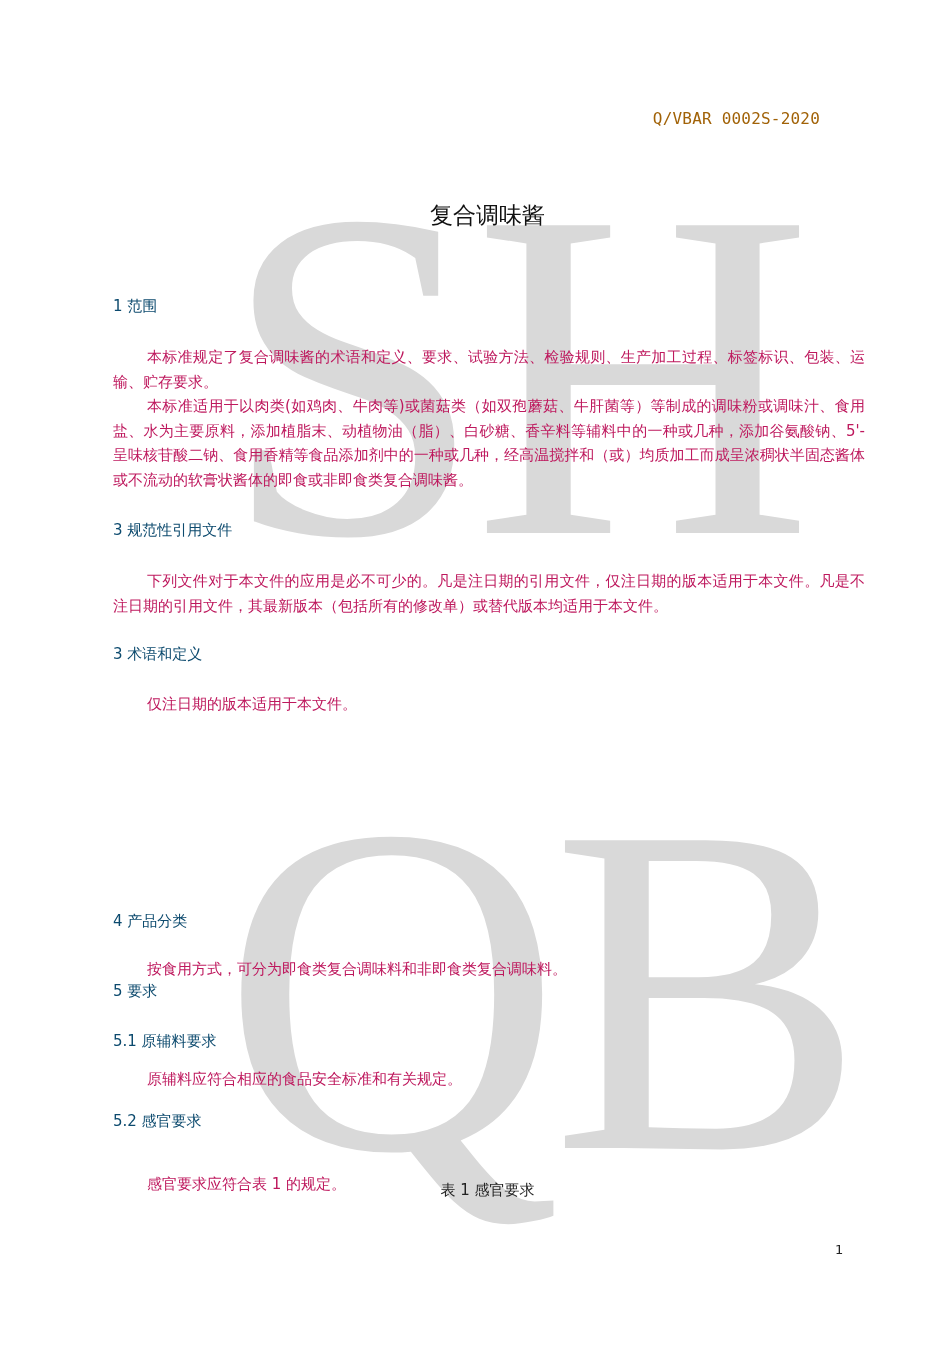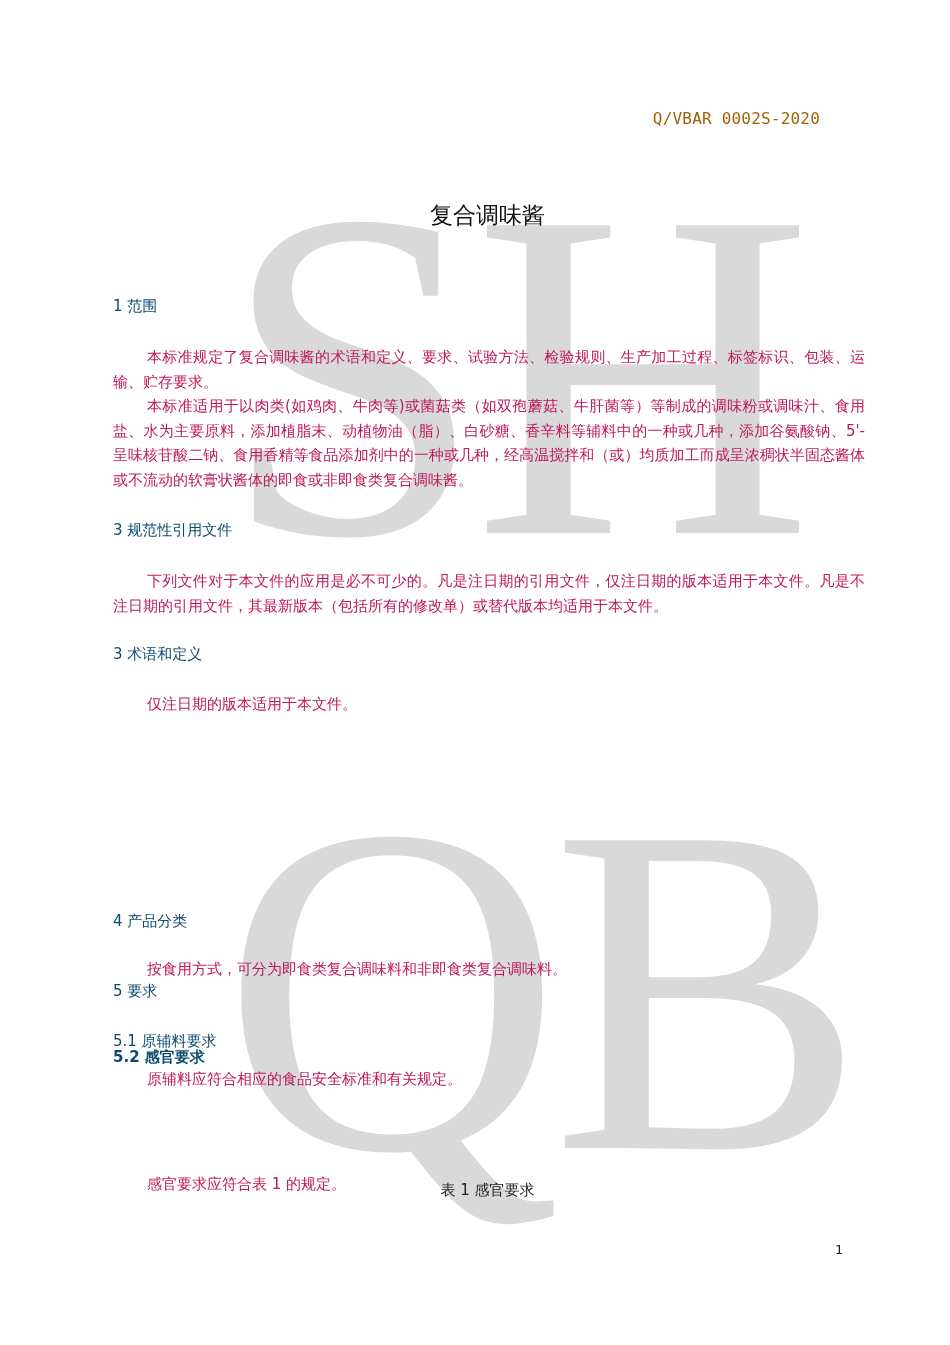--- a/index.html
+++ b/index.html
@@ -141,21 +141,21 @@
       <p>按食用方式，可分为即食类复合调味料和非即食类复合调味料。</p>
     </div>
 
     <div class="heading" style="top:982px;">5 要求</div>
 
     <div class="heading" style="top:1032px;">5.1 原辅料要求</div>
     <div class="para" style="top:1067px;">
       <p>原辅料应符合相应的食品安全标准和有关规定。</p>
     </div>
 
-    <div class="heading" style="top:1048px;font-weight:bold;">5.2 感官要求</div>
+    <div class="heading" style="top:1112px;">5.2 感官要求</div>
     <div class="para" style="top:1142px;margin-top:30px;">
       <p>感官要求应符合表 1 的规定。</p>
     </div>
 
     <div class="table-caption">表 1 感官要求</div>
 
     <div class="page-number">1</div>
   </div>
 </div>
 

